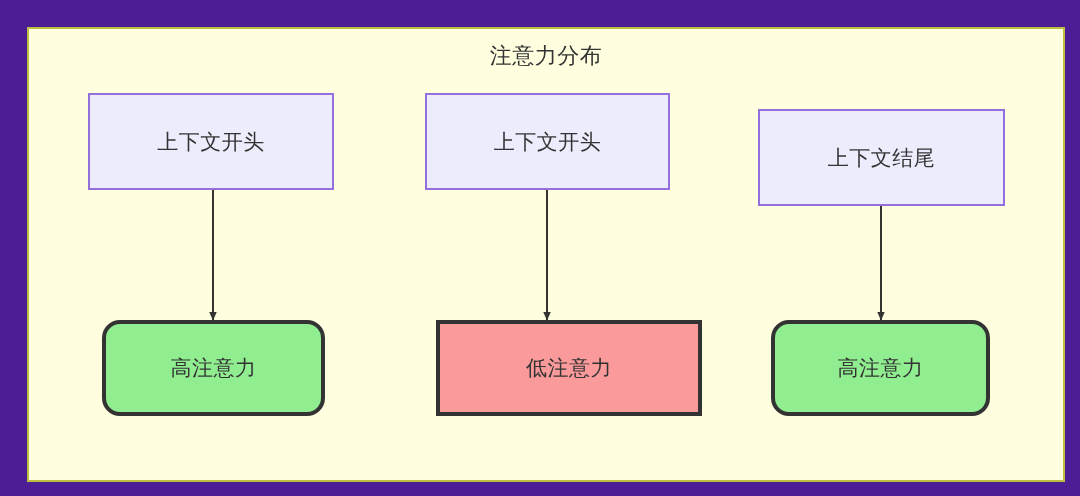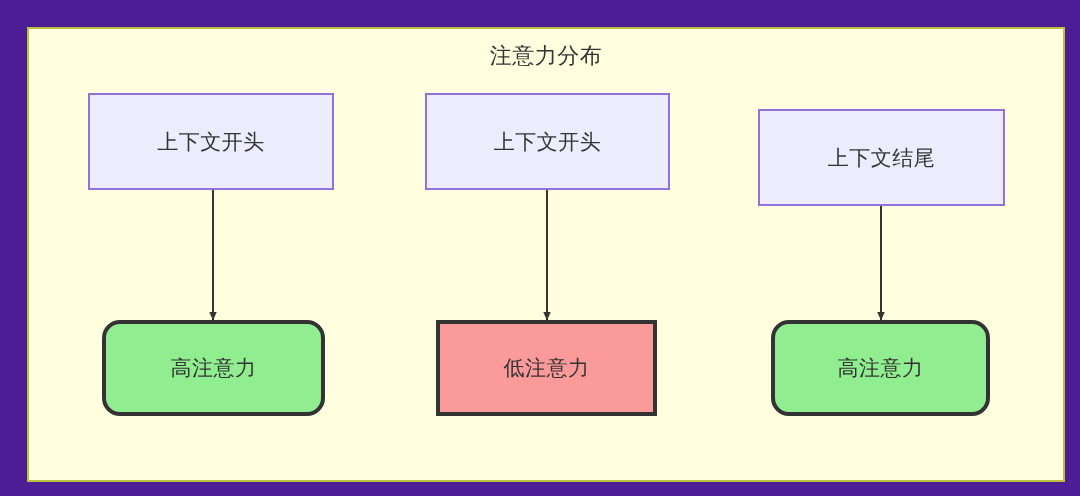--- a/index.html
+++ b/index.html
@@ -111,17 +111,17 @@
   </svg>
 
   <div class="node source" style="left:88px; top:93px; width:246px; height:97px;">上下文开头</div>
 
   <div class="node source" style="left:425px; top:93px; width:245px; height:97px;">上下文开头</div>
 
   <div class="node source" style="left:758px; top:109px; width:247px; height:97px;">上下文结尾</div>
 
   <div class="node result high" style="left:102px; top:320px; width:223px; height:96px;">高注意力</div>
 
-  <div class="node result low" style="left:436px; top:320px; width:221px; height:96px;">低注意力</div>
+  <div class="node result low" style="left:436px; top:320px; width:266px; height:96px;">低注意力</div>
 
   <div class="node result high" style="left:771px; top:320px; width:219px; height:96px;">高注意力</div>
 
 </div>
 
 </body></html>

